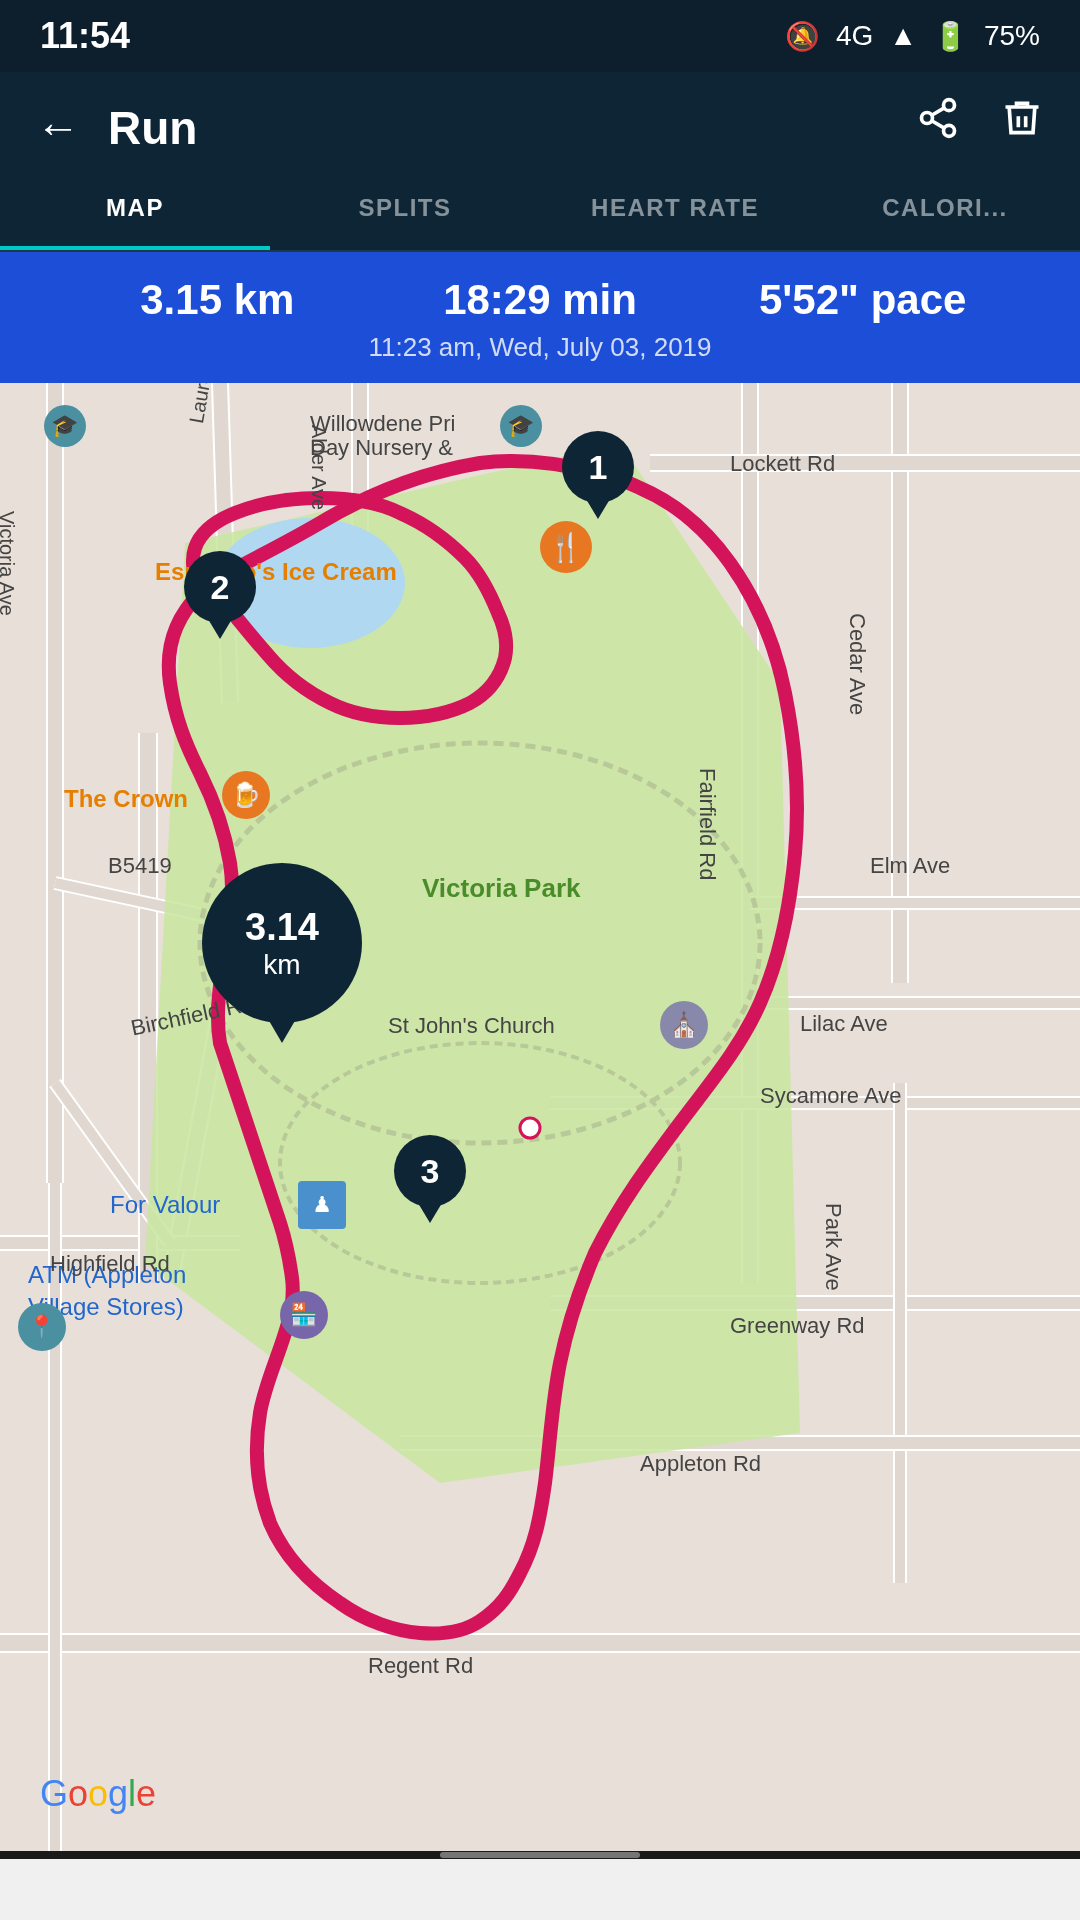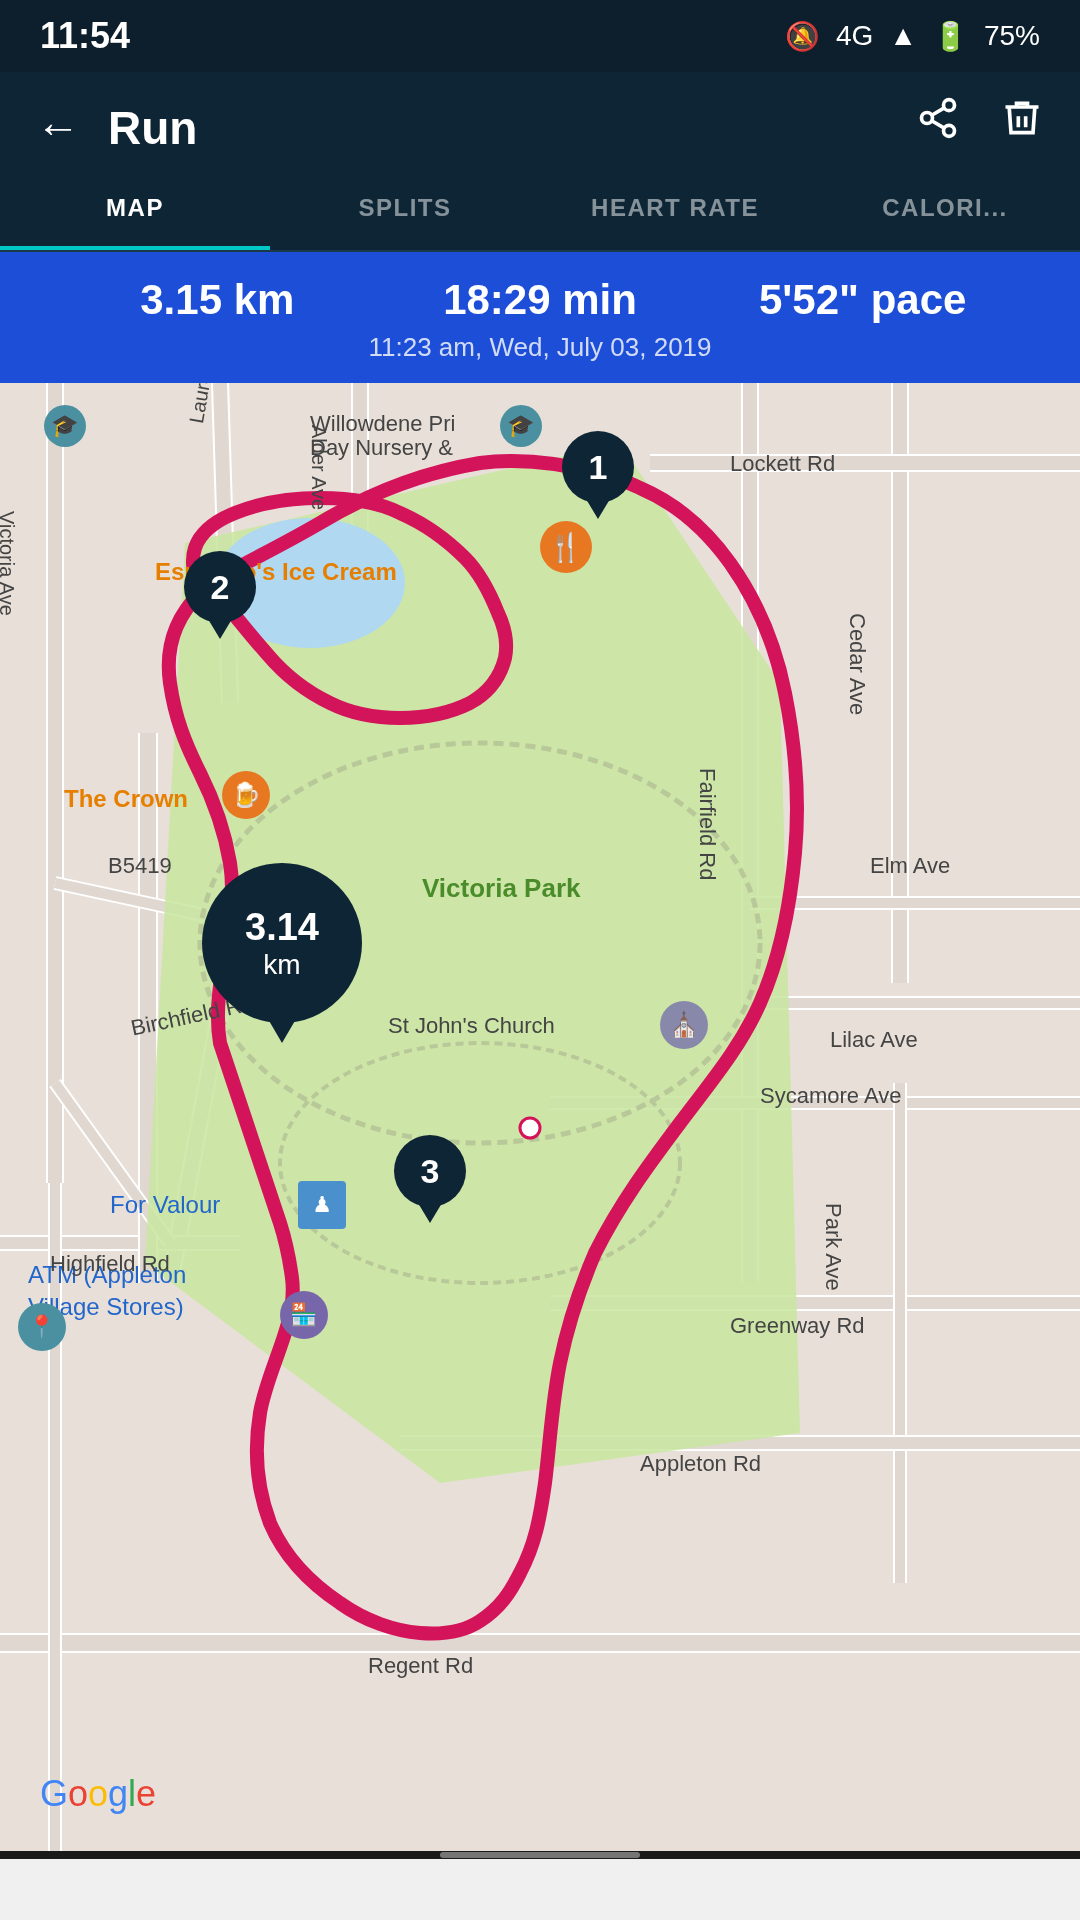--- a/index.html
+++ b/index.html
@@ -451,21 +451,21 @@
   <div class="map-label map-label-orange" style="top:402px; left:64px;">The Crown</div>
   <div class="map-label map-label-green" style="top:490px; left:390px;margin-left:32px;">Victoria Park</div>
   <div class="map-label" style="top:630px; left:388px; font-size:22px;">St John's Church</div>
   <div class="map-label map-label-blue" style="top:808px; left:110px;">For Valour</div>
   <div class="map-label map-label-blue" style="top:878px; left:28px;">ATM (Appleton</div>
   <div class="map-label map-label-blue" style="top:910px; left:28px;">Village Stores)</div>
   <div class="map-label" style="top:68px; left:730px; transform:rotate(0deg);">Lockett Rd</div>
   <div class="map-label" style="top:230px; left:870px; transform:rotate(90deg); transform-origin:0 0;">Cedar Ave</div>
   <div class="map-label" style="top:385px; left:720px; transform:rotate(90deg); transform-origin:0 0;">Fairfield Rd</div>
   <div class="map-label" style="top:470px; left:870px;">Elm Ave</div>
-  <div class="map-label" style="top:644px; left:800px;margin-left:30px;">Lilac Ave</div>
+  <div class="map-label" style="top:628px; left:800px;">Lilac Ave</div>
   <div class="map-label" style="top:700px; left:760px;">Sycamore Ave</div>
   <div class="map-label" style="top:620px; left:130px; transform:rotate(-12deg);">Birchfield Rd</div>
   <div class="map-label" style="top:868px; left:50px;">Highfield Rd</div>
   <div class="map-label" style="top:930px; left:730px;">Greenway Rd</div>
   <div class="map-label" style="top:820px; left:846px; transform:rotate(90deg); transform-origin:0 0;">Park Ave</div>
   <div class="map-label" style="top:1068px; left:640px;">Appleton Rd</div>
   <div class="map-label" style="top:1270px; left:368px;">Regent Rd</div>
   <div class="map-label" style="top:470px; left:108px;">B5419</div>
   <div class="map-label" style="top:128px; left:18px; transform:rotate(90deg); transform-origin:0 0; font-size:20px;">Victoria Ave</div>
   <div class="map-label" style="top:38px; left:185px; transform:rotate(-80deg); transform-origin:0 0; font-size:20px;">Laurel Bank</div>

